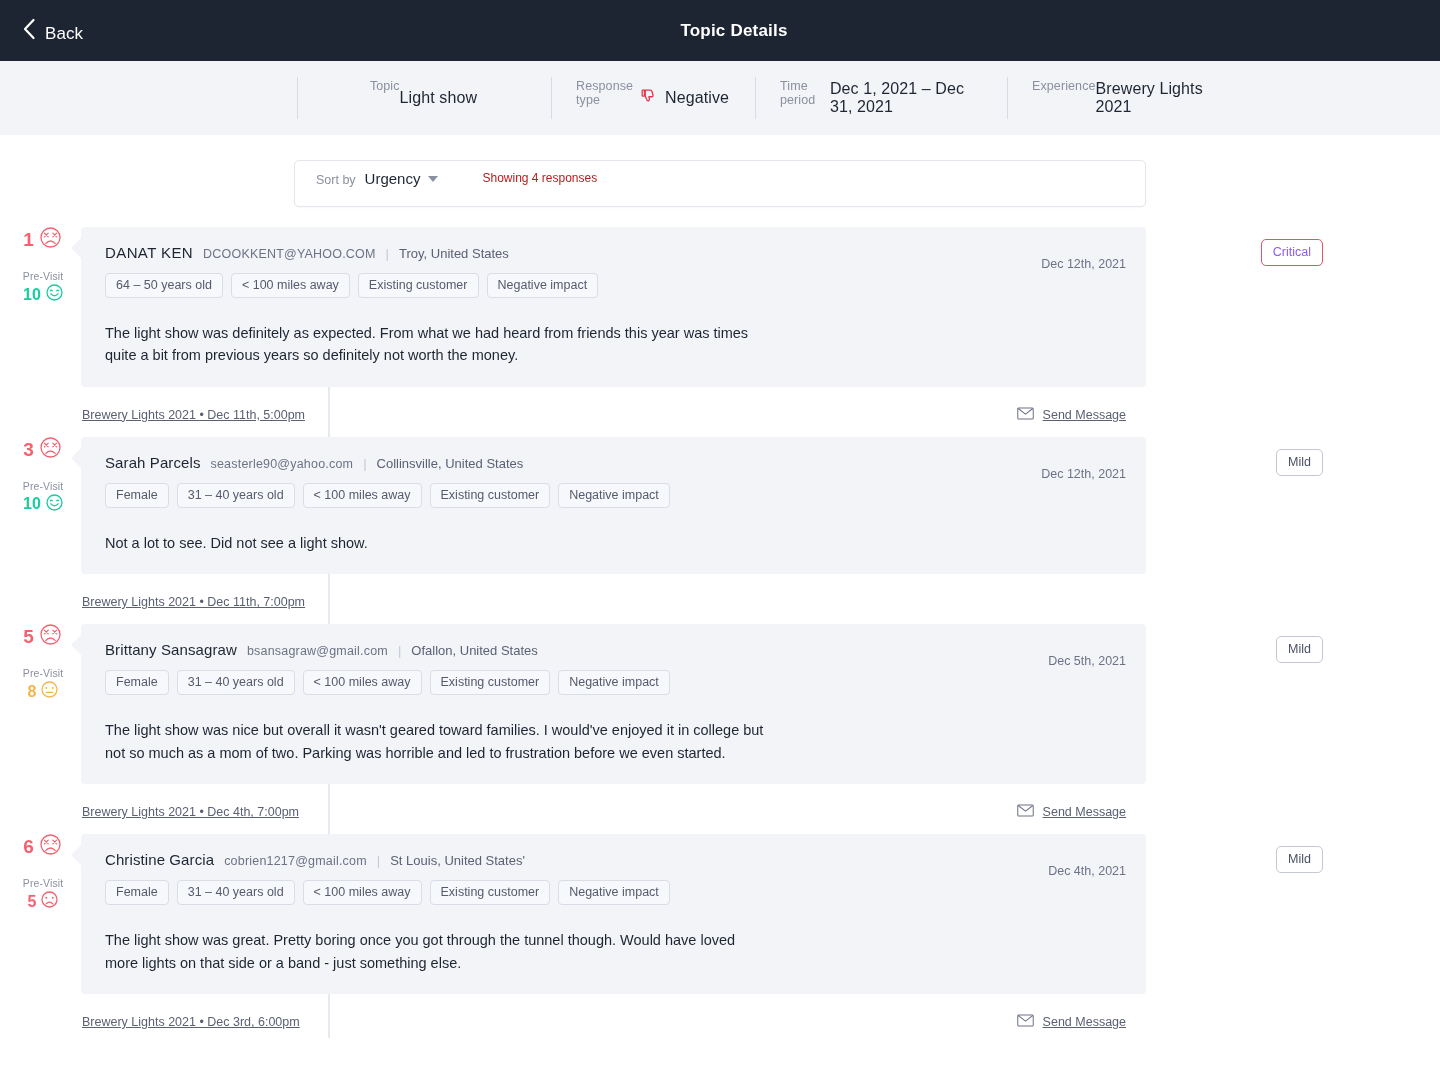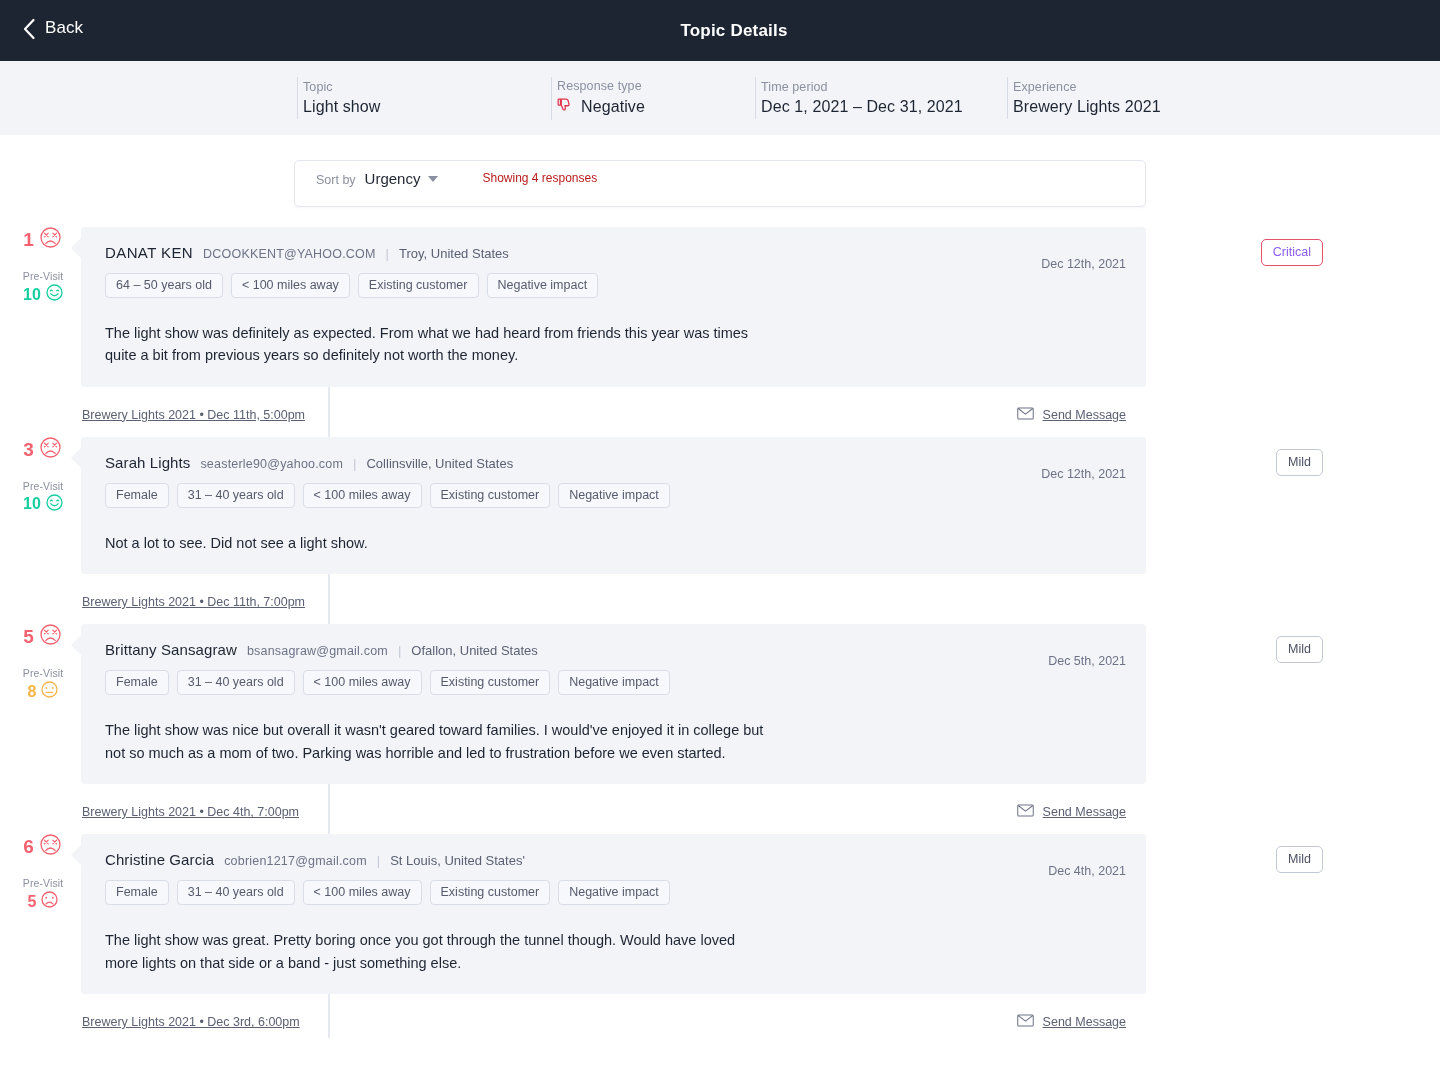--- a/index.html
+++ b/index.html
@@ -14,21 +14,21 @@
   
   .topbar {
     height: 61px;
     background: #1e2532;
     display: flex;
     align-items: center;
     position: relative;
   }
   .back-btn {
     display: flex;
-    align-items: flex-start;
+    align-items: flex-end;
     gap: 9px;
     padding: 0 0 0 22px;
     cursor: pointer;
     background: none;
     border: none;
   }
   .back-chevron { display: block; }
   .back-label {
     color: #ffffff;
     font-size: 17px;
@@ -49,25 +49,24 @@
   
   .metabar {
     height: 74px;
     background: #f2f4f8;
     display: flex;
     align-items: center;
     padding-left: 297px;
   }
   .meta-item {
     border-left: 1px solid #d7dbe3;
-    padding: 2px 0 2px 5px;
+    padding: 2px 0 2px 24px;
     margin-right: 26px;
     min-height: 42px;
     display: flex;
-    flex-direction: column;
     justify-content: center;
   }
   .meta-item:nth-child(1) { width: 228px; }
   .meta-item:nth-child(2) { width: 178px; }
   .meta-item:nth-child(3) { width: 226px; }
   .meta-item:nth-child(4) { width: 230px; }
   .meta-label {
     font-size: 12.5px;
     color: #8b90a0;
     margin-bottom: 4px;
@@ -421,21 +420,21 @@
                   <path d="M10.71 6.8 q1.02 -1.53 2.04 0" stroke="#15cfa0" stroke-width="1.3" fill="none" stroke-linecap="round"></path>
                   <path d="M4.93 9.86 Q8.5 13.6 12.07 9.86" stroke="#15cfa0" stroke-width="1.4" fill="none" stroke-linecap="round"></path>
                 </svg></span>
         </span>
       </div>
     </div>
 
     <div class="resp-main">
       <div class="card">
         <div class="card-head">
-          <span class="resp-name ">Sarah Lights</span>
+          <span class="resp-name ">Sarah Parcels</span>
           <span class="resp-email">seasterle90@yahoo.com</span>
           <span class="sep-pipe">|</span>
           <span class="resp-loc">Collinsville, United States</span>
         </div>
         <div class="tags">
               <span class="tag">Female</span>
               <span class="tag">31 – 40 years old</span>
               <span class="tag">&lt; 100 miles away</span>
               <span class="tag">Existing customer</span>
               <span class="tag">Negative impact</span>

